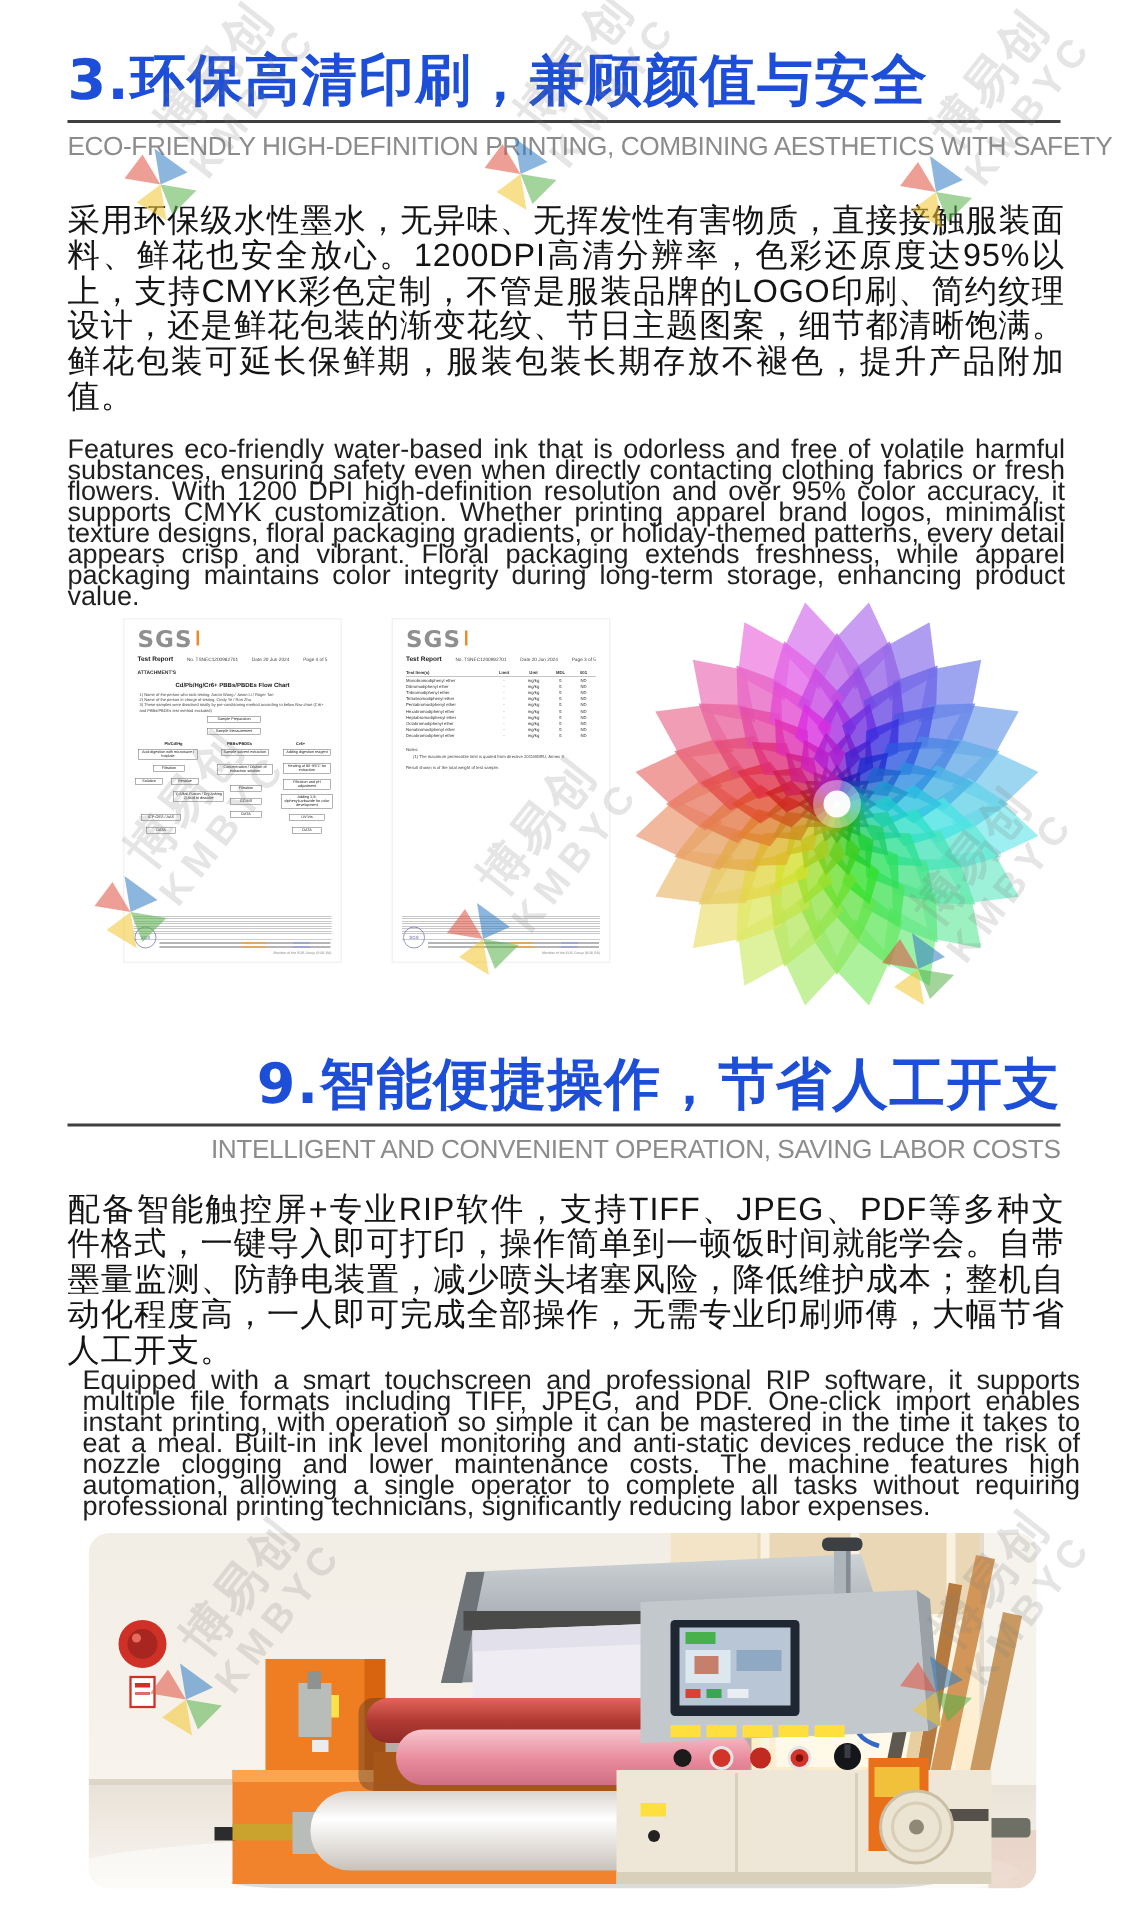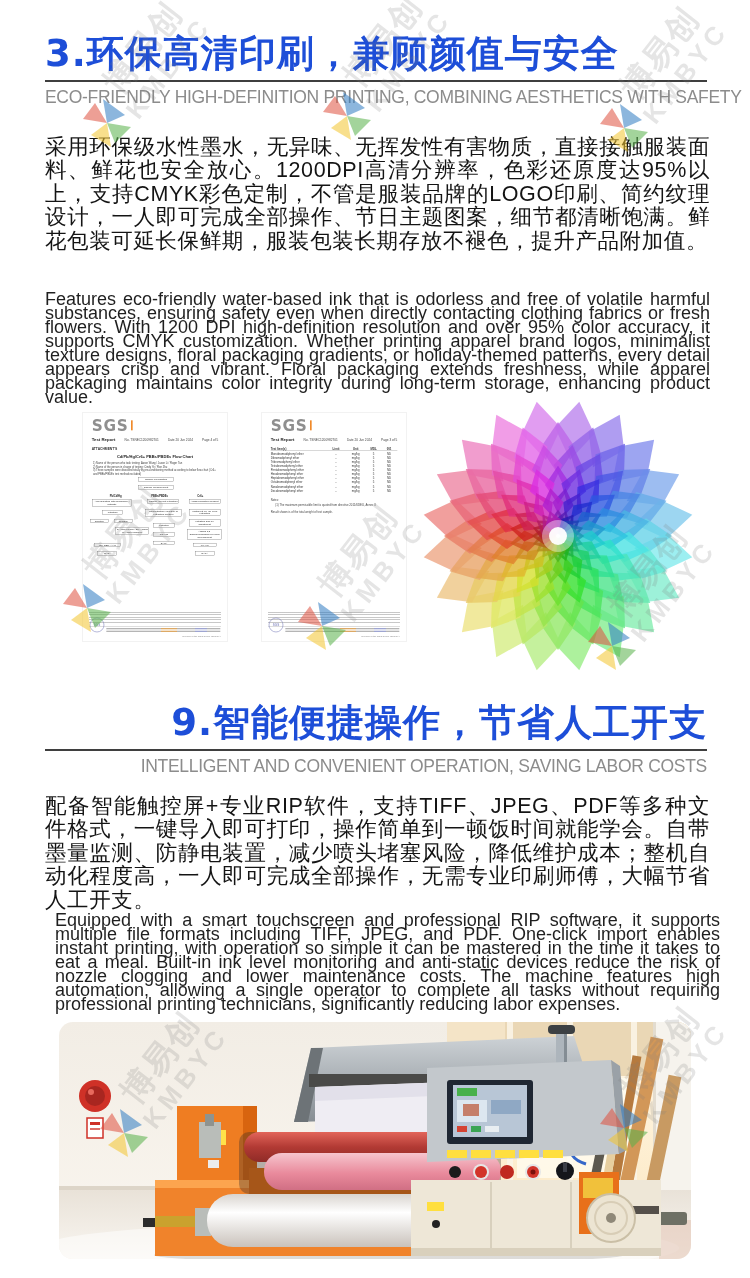--- a/index.html
+++ b/index.html
@@ -75,21 +75,21 @@
   .pin { position:absolute; left:-14px; top:72px; opacity:.55; }
 </style>
 </head>
 <body>
 
 <div id="page">
 
   <div id="h3" class="sec-heading">3.环保高清印刷，兼顾颜值与安全</div>
   <div id="rule3" class="rule"></div>
   <div id="sub3" class="sub">ECO-FRIENDLY HIGH-DEFINITION PRINTING, COMBINING AESTHETICS WITH SAFETY</div>
-  <div id="cn3" class="cn">采用环保级水性墨水，无异味、无挥发性有害物质，直接接触服装面料、鲜花也安全放心。1200DPI高清分辨率，色彩还原度达95%以上，支持CMYK彩色定制，不管是服装品牌的LOGO印刷、简约纹理设计，一人即可完成全部操作、节日主题图案，细节都清晰饱满。鲜花包装可延长保鲜期，服装包装长期存放不褪色，提升产品附加值。</div>
+  <div id="cn3" class="cn">采用环保级水性墨水，无异味、无挥发性有害物质，直接接触服装面料、鲜花也安全放心。1200DPI高清分辨率，色彩还原度达95%以上，支持CMYK彩色定制，不管是服装品牌的LOGO印刷、简约纹理设计，还是鲜花包装的渐变花纹、节日主题图案，细节都清晰饱满。鲜花包装可延长保鲜期，服装包装长期存放不褪色，提升产品附加值。</div>
   <div id="en3" class="en">Features eco-friendly water-based ink that is odorless and free of volatile harmful substances, ensuring safety even when directly contacting clothing fabrics or fresh flowers. With 1200 DPI high-definition resolution and over 95% color accuracy, it supports CMYK customization. Whether printing apparel brand logos, minimalist texture designs, floral packaging gradients, or holiday-themed patterns, every detail appears crisp and vibrant. Floral packaging extends freshness, while apparel packaging maintains color integrity during long-term storage, enhancing product value.</div>
 
   <div id="certL" class="cert">
     <div class="cert-inner">
       <div class="sgs">SGS</div>
       <div class="cert-head">
         <span class="tr">Test Report</span>
         <span>No. TSNEC1200982701</span>
         <span>Date 20 Jun 2024</span>
         <span>Page 4 of 5</span>

